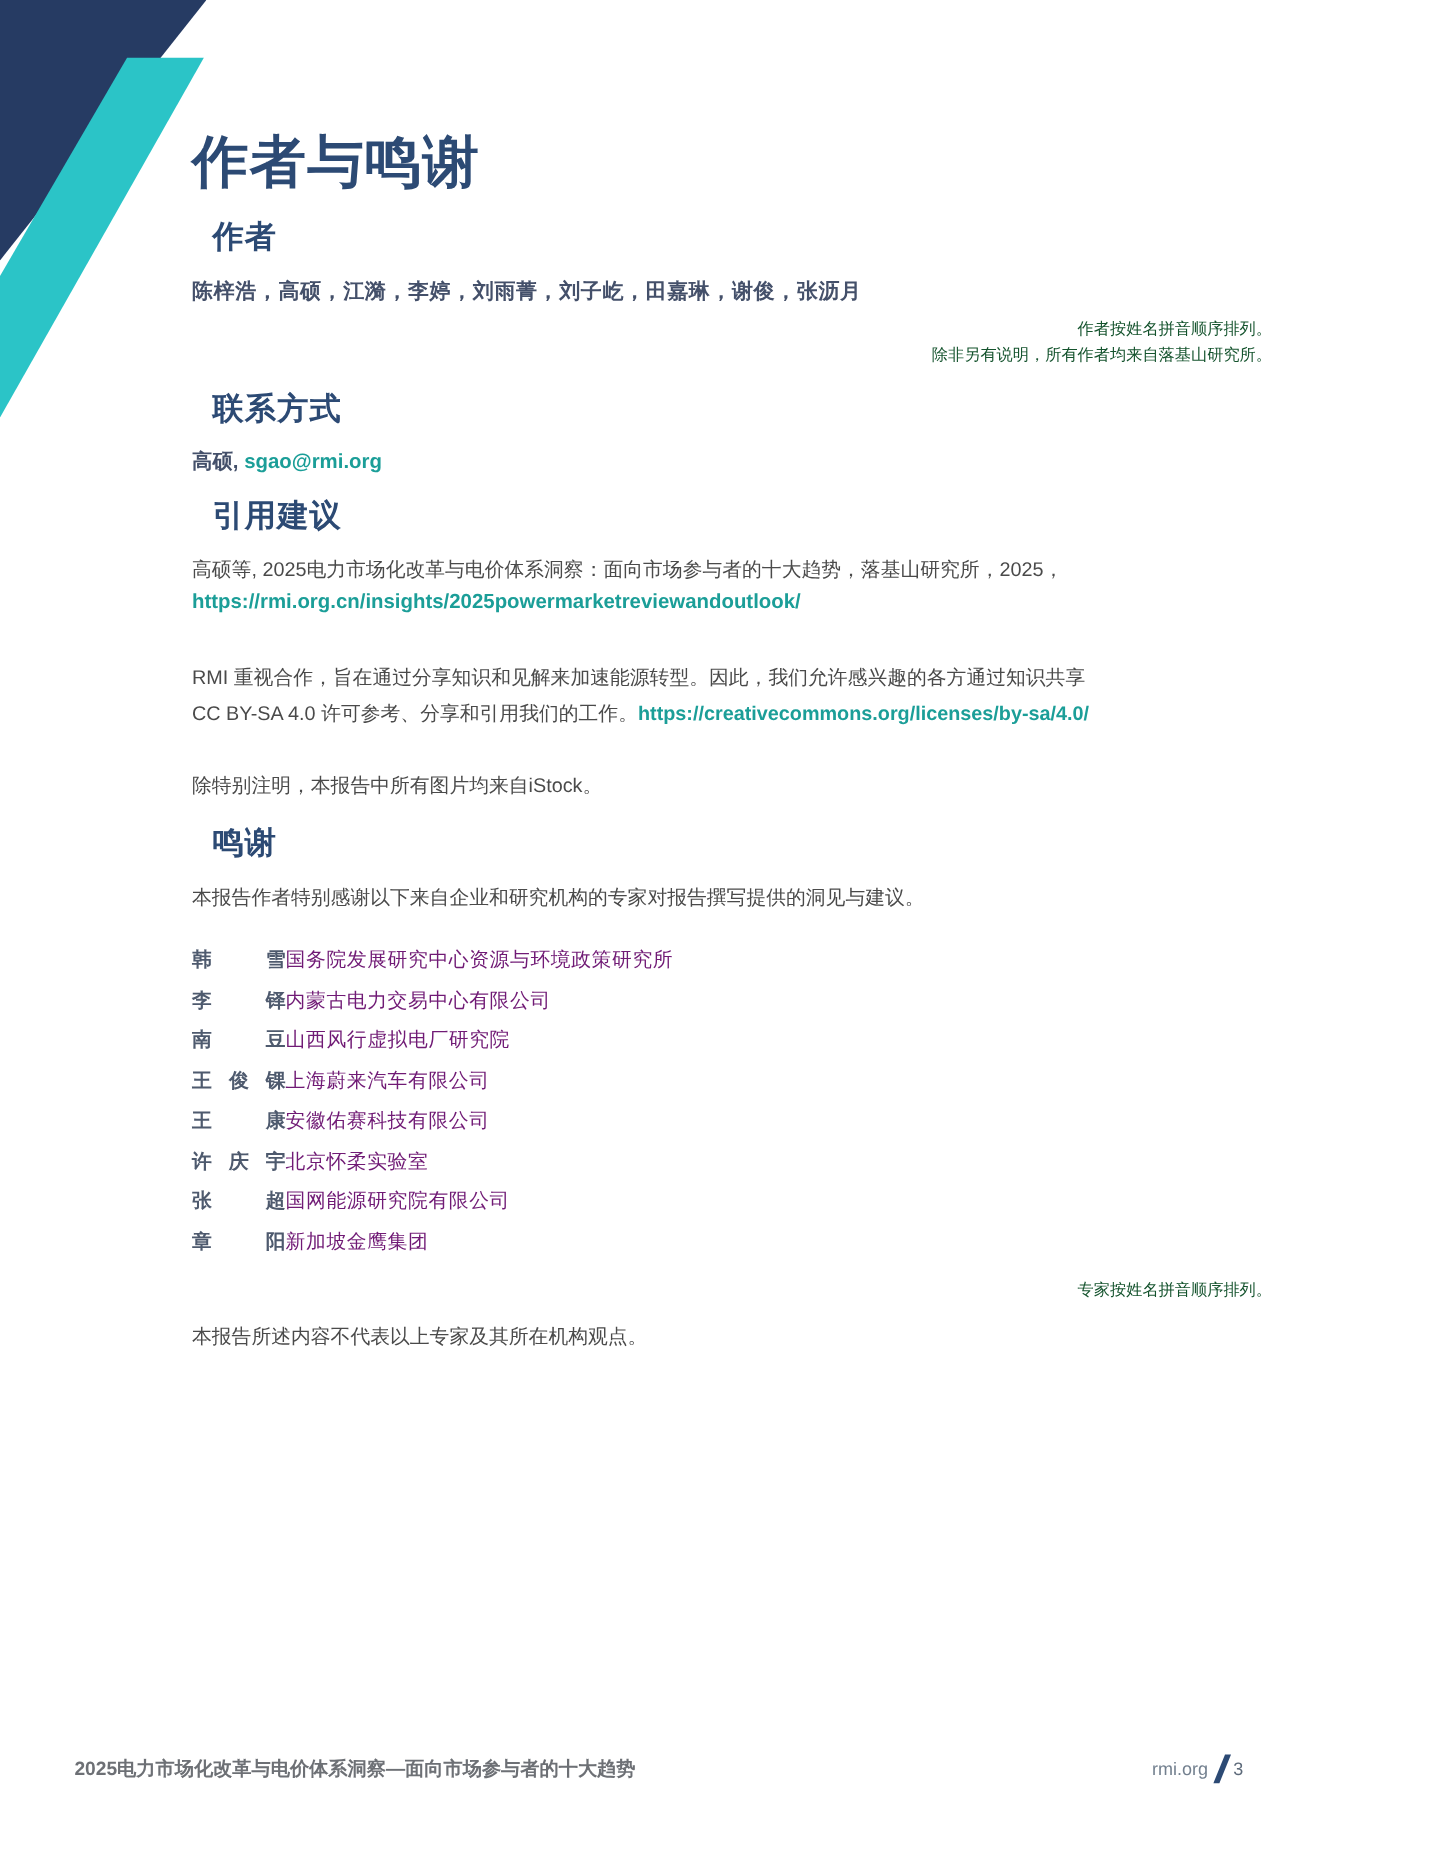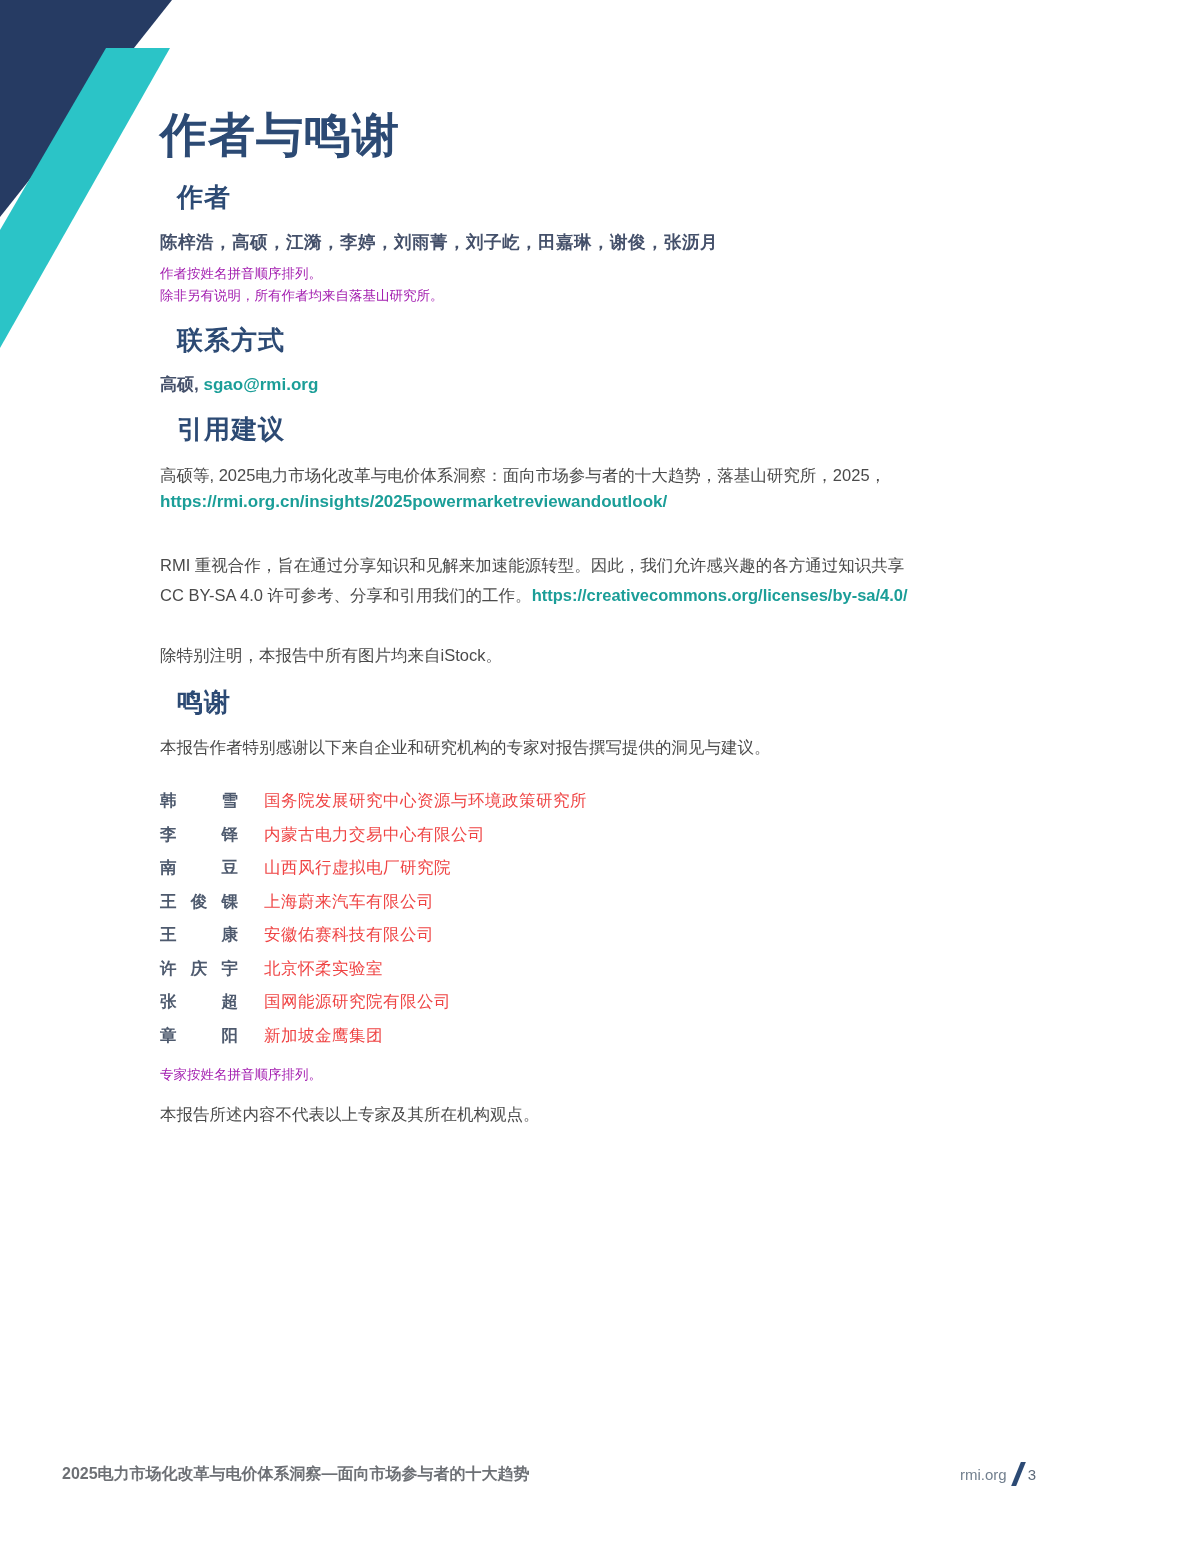--- a/index.html
+++ b/index.html
@@ -45,49 +45,48 @@
   .mt-ack       { margin-top:42px; }
 
   p { margin:0; }
   .author-names {
     margin-top:16px;
     font-size:17.5px; font-weight:bold; color:#44506a;
     letter-spacing:0.5px;
   }
   .small-note {
     margin-top:9px;
-    font-size:13.5px; line-height:22px; color:#a21caf;
+    font-size:13.5px; line-height:22px; color:#14532d;text-align:right;
   }
   .contact-line { margin-top:15px; font-size:17px; font-weight:bold; }
   .contact-name { color:#44506a; }
   a.teal-link, .teal-link {
     color:#1b9e98; text-decoration:none; font-weight:bold;
   }
   .body-text {
     font-size:16.5px; line-height:27px; color:#4a4a4a;
   }
   .citation-text { margin-top:17px; }
   .citation-link { margin-top:3px; font-size:17px; }
   .license-par { margin-top:38px; line-height:30px; }
   .istock-note { margin-top:32px; }
-  .ack-intro { margin-top:15px;font-family:Liberation Mono, monospace; }
+  .ack-intro { margin-top:15px; }
 
   .experts { margin-top:22px; }
   .expert-row {
     display:flex; align-items:flex-end;
     height:33.5px; line-height:33.5px;
   }
   .expert-name {
     width:78px; flex:0 0 78px;
     font-size:16.5px; font-weight:bold; color:#4e5a6e;
     text-align:justify; text-align-last:justify;
   }
   .expert-org {
-    margin-left:26px;
-    font-size:16.5px; color:#ef4444;
+    font-size:16.5px; color:#701a75;
     letter-spacing:0.5px;
   }
   .experts-note { margin-top:12px; }
   .disclaimer { margin-top:15px; }
 
   .footer {
     position:absolute; left:62px; right:64px; top:1462px;
     display:flex; justify-content:space-between; align-items:center;
   }
   .footer-left {

